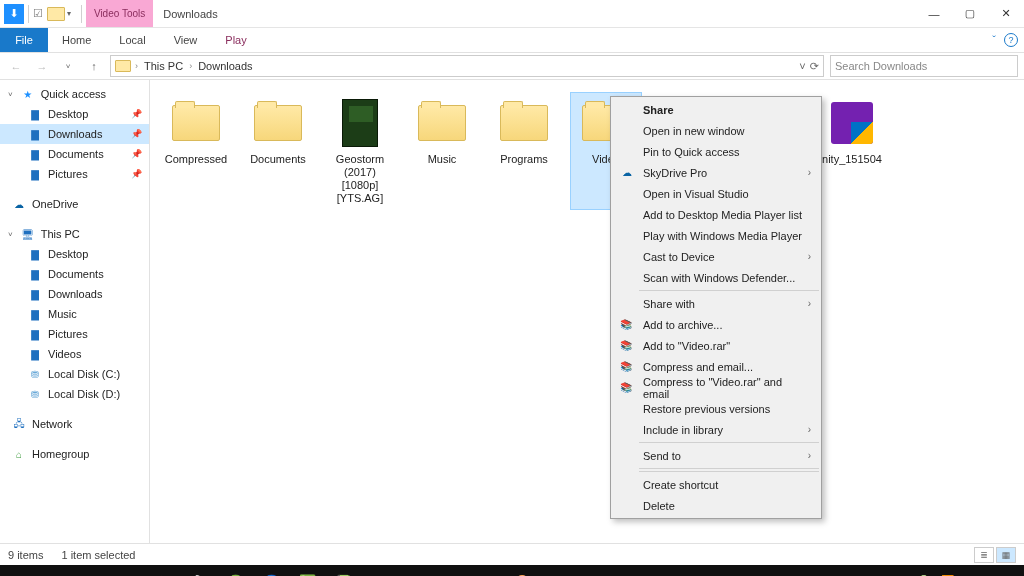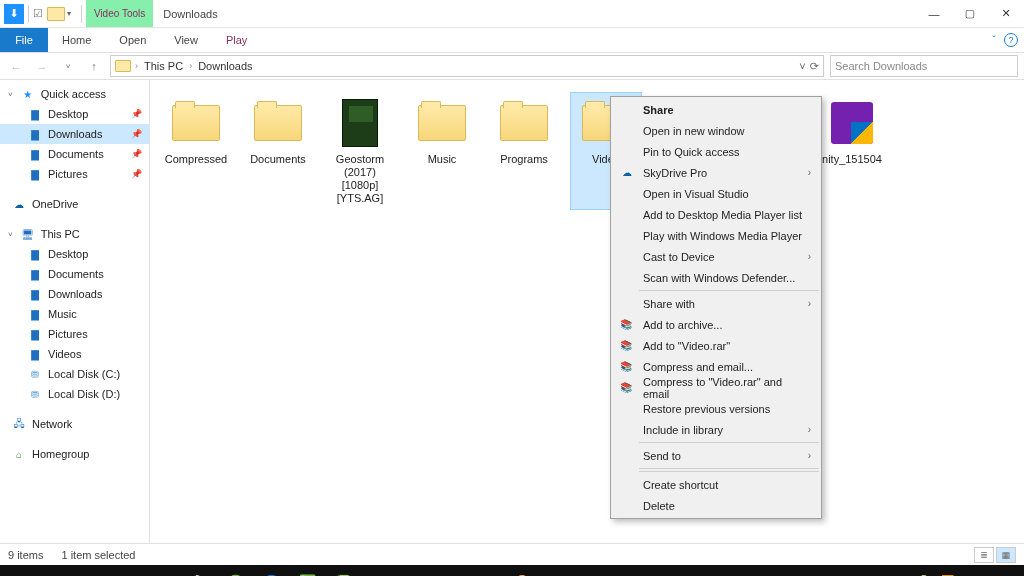--- a/index.html
+++ b/index.html
@@ -3,21 +3,21 @@
 <meta charset="utf-8">
 <style>
 * { margin:0; padding:0; box-sizing:border-box; font-family:"Segoe UI",Tahoma,sans-serif; font-size:11px; -webkit-user-select:none; user-select:none;}
 html,body{width:1024px;height:576px;overflow:hidden;background:#fff;}
 .titlebar{height:28px;display:flex;align-items:center;background:#fff;border-bottom:1px solid #e5e5e5;}
 .qat{display:flex;align-items:center;height:100%;padding-left:4px;}
 .qat .down-arrow{width:20px;height:20px;background:#1e90ff;display:flex;align-items:center;justify-content:center;color:#fff;}
 .qat .sep{width:1px;height:18px;background:#d0d0d0;margin:0 4px;}
 .qat .folder-tiny{width:18px;height:14px;background:#ffe9a6;border:1px solid #d9b95a;border-radius:1px;margin-right:2px;}
 .qat .chev{font-size:8px;color:#666;margin-right:6px;}
-.video-tools{background:#86efac;height:100%;padding:2px 8px;display:flex;flex-direction:column;align-items:center;justify-content:center;}
+.video-tools{background:#f9a8d4;height:100%;padding:2px 8px;display:flex;flex-direction:column;align-items:center;justify-content:center;}
 .video-tools .lbl{font-size:10px;color:#8a2d5d;}
 .tab-title{padding:4px 10px;color:#444;}
 .win-ctrl{margin-left:auto;display:flex;height:100%;}
 .win-ctrl div{width:36px;display:flex;align-items:center;justify-content:center;font-size:11px;color:#333;}
 .ribbon-tabs{height:24px;display:flex;align-items:stretch;background:#fff;}
 .ribbon-tabs .file{background:#1979ca;color:#fff;width:48px;display:flex;align-items:center;justify-content:center;}
 .ribbon-tabs .tab{padding:4px 14px;color:#444;display:flex;align-items:center;}
 .ribbon-tabs .play{color:#8a2d5d;}
 .ribbon-tabs .icons{margin-left:auto;display:flex;align-items:center;padding-right:6px;gap:8px;color:#1979ca;}
 .addr-row{height:28px;border-top:1px solid #e1e1e1;border-bottom:1px solid #e1e1e1;display:flex;align-items:center;padding:0 6px;gap:6px;}
@@ -84,21 +84,21 @@
   <div class="win-ctrl">
     <div>—</div>
     <div>▢</div>
     <div>✕</div>
   </div>
 </div>
 
 <div class="ribbon-tabs">
   <div class="file">File</div>
   <div class="tab">Home</div>
-  <div class="tab">Open</div>
+  <div class="tab">Local</div>
   <div class="tab">View</div>
   <div class="tab play">Play</div>
   <div class="icons">
     <span>ˇ</span>
     <span style="border:1px solid #1979ca;border-radius:50%;width:14px;height:14px;display:inline-flex;align-items:center;justify-content:center;font-size:9px">?</span>
   </div>
 </div>
 
 <div class="addr-row">
   <div class="nav-btn dis">←</div>

